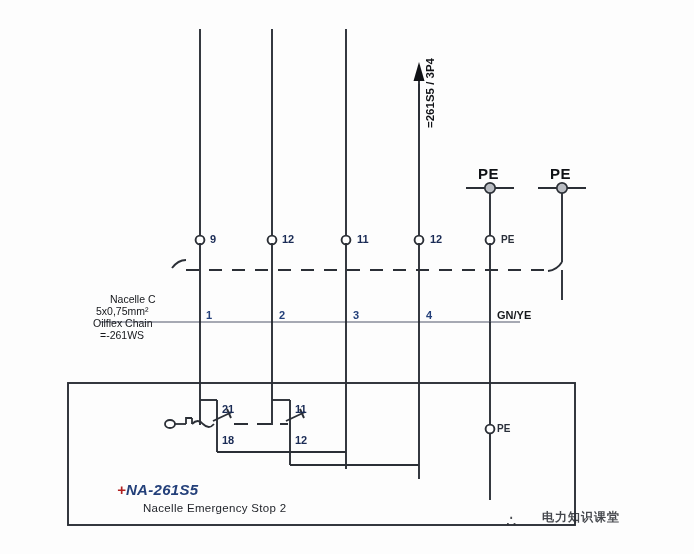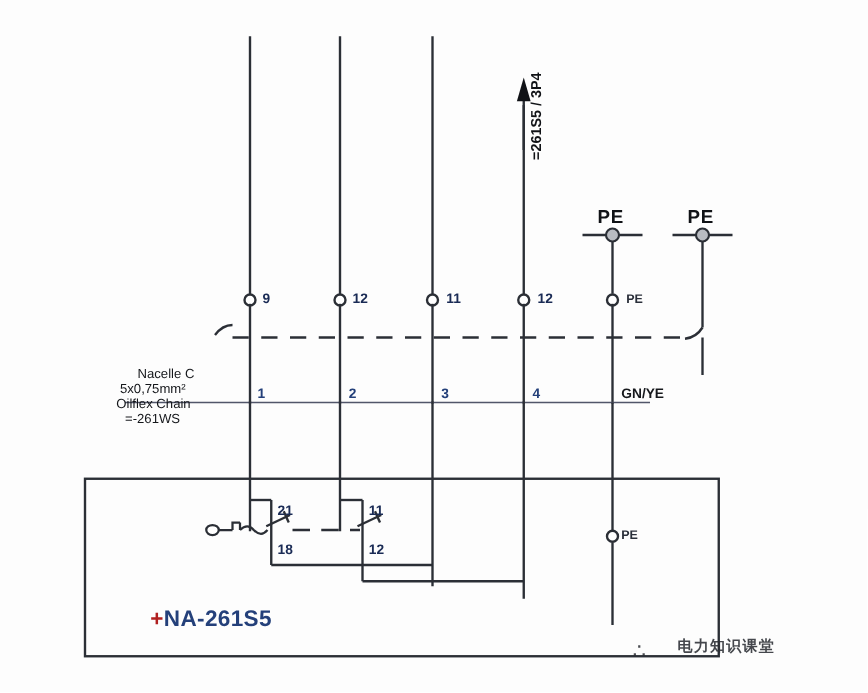--- a/index.html
+++ b/index.html
@@ -51,23 +51,24 @@
     font-size: 10px;
     font-weight: bold;
   }
   .lbl-cable {
     color: #14161a;
     font-size: 10.5px;
     line-height: 12.5px;
   }
   .lbl-device {
     color: #24407a;
-    font-size: 18px;
+    font-size: 15px;
     font-weight: bold;
     letter-spacing: 0.3px;
+    font-style: italic;
   }
   .lbl-device .plus {
     color: #b02020;
   }
   .lbl-desc {
     color: #23262c;
     font-size: 11.5px;
     letter-spacing: 0.3px;
   }
   .lbl-contact {
@@ -239,17 +240,18 @@
 
   <div class="lbl lbl-contact" style="left:222px; top:403px;">21</div>
   <div class="lbl lbl-contact" style="left:222px; top:434px;">18</div>
   <div class="lbl lbl-contact" style="left:295px; top:403px;">11</div>
   <div class="lbl lbl-contact" style="left:295px; top:434px;">12</div>
 
   <div class="lbl lbl-device" style="left:99px; top:464px;">
     <span class="plus">+</span><span>NA-261S5</span>
   </div>
 
+  <div class="lbl lbl-desc" style="left:143px; top:502px;">Nacelle Emergency Stop 2</div>
 
   <div class="wm-mark" style="left:506px; top:511px;">∴</div>
   <div class="watermark" style="left:542px; top:509px;">电力知识课堂</div>
 
 </div>
 
 </body></html>

